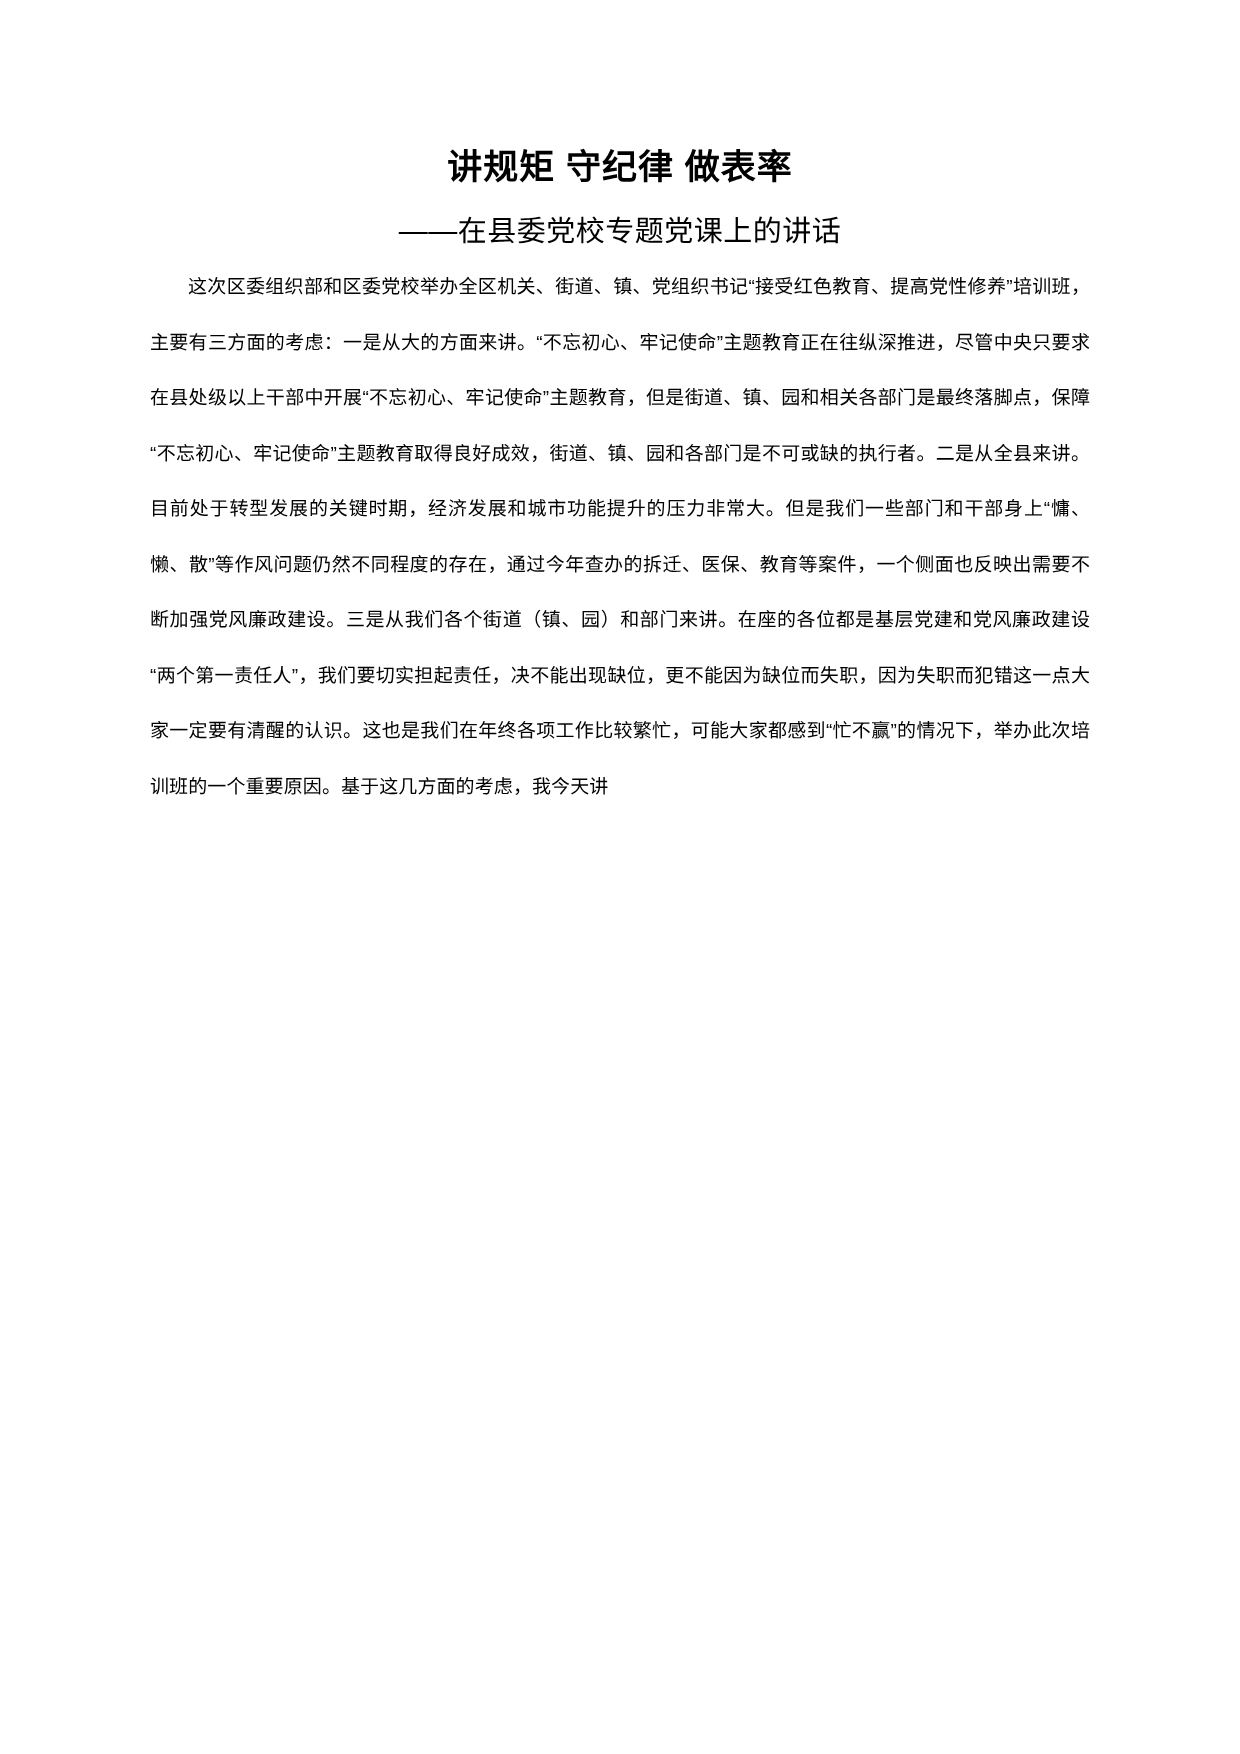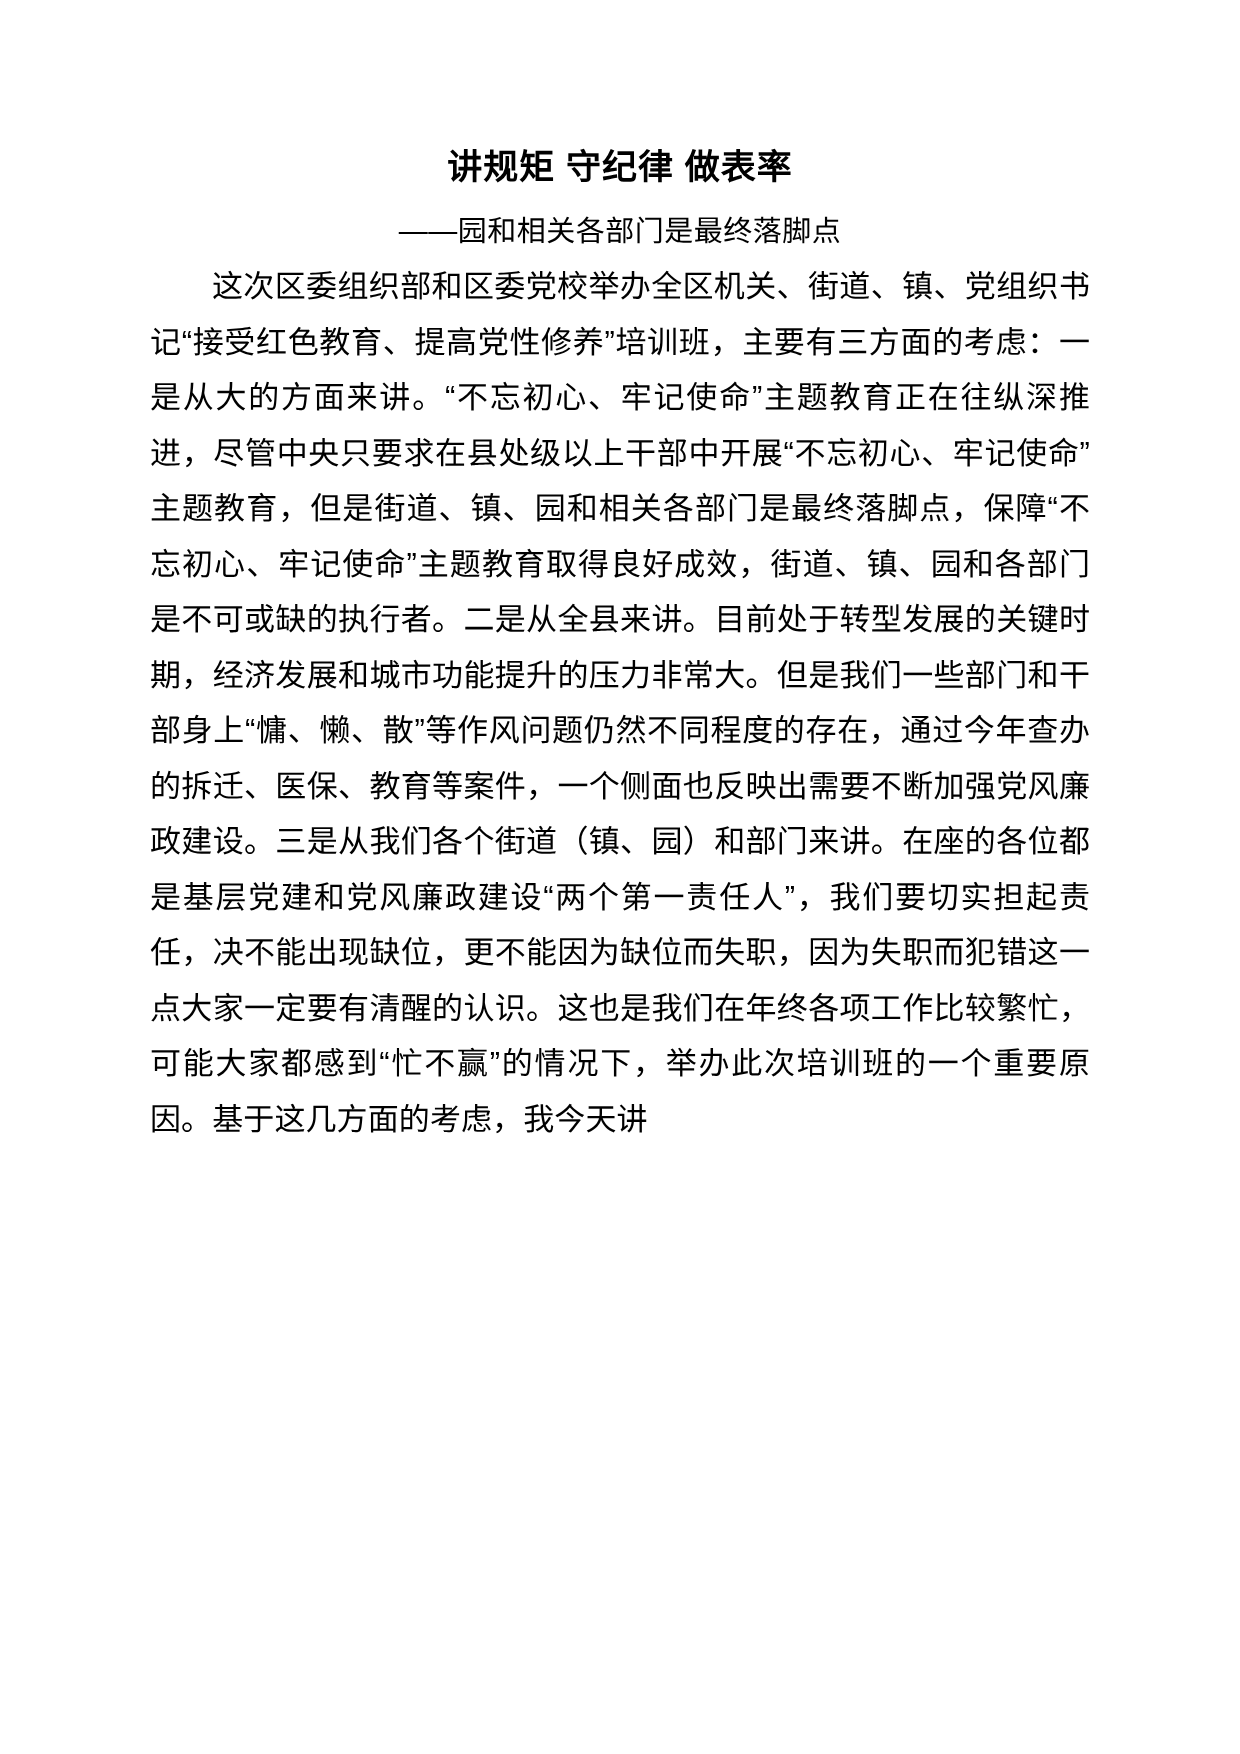--- a/index.html
+++ b/index.html
@@ -44,38 +44,38 @@
   .salutation {
     margin: 0;
     padding-top: 62px;
     font-size: 29px;
     line-height: 1.9;
     letter-spacing: 0.2px;
   }
   .body-text {
     margin: 0;
     padding-top: 8px;
-    font-size: 31px;
+    font-size: 19px;
     line-height: 55.5px;
     letter-spacing: 0.1px;
     text-align: justify;
     text-justify: inter-ideograph;
     text-indent: 2em;
   }
   .body-text p {
     margin: 0;
   }
 </style>
 </head>
 <body>
 
 <div class="page">
 
   <h1 class="doc-title">讲规矩 守纪律 做表率</h1>
 
-  <div class="doc-subtitle">——园和相关各部门是最终落脚点</div>
+  <div class="doc-subtitle">——在县委党校专题党课上的讲话</div>
 
 
   <div class="body-text">
     <p>这次区委组织部和区委党校举办全区机关、街道、镇、党组织书记“接受红色教育、提高党性修养”培训班，主要有三方面的考虑：一是从大的方面来讲。“不忘初心、牢记使命”主题教育正在往纵深推进，尽管中央只要求在县处级以上干部中开展“不忘初心、牢记使命”主题教育，但是街道、镇、园和相关各部门是最终落脚点，保障“不忘初心、牢记使命”主题教育取得良好成效，街道、镇、园和各部门是不可或缺的执行者。二是从全县来讲。目前处于转型发展的关键时期，经济发展和城市功能提升的压力非常大。但是我们一些部门和干部身上“慵、懒、散”等作风问题仍然不同程度的存在，通过今年查办的拆迁、医保、教育等案件，一个侧面也反映出需要不断加强党风廉政建设。三是从我们各个街道（镇、园）和部门来讲。在座的各位都是基层党建和党风廉政建设“两个第一责任人”，我们要切实担起责任，决不能出现缺位，更不能因为缺位而失职，因为失职而犯错这一点大家一定要有清醒的认识。这也是我们在年终各项工作比较繁忙，可能大家都感到“忙不赢”的情况下，举办此次培训班的一个重要原因。基于这几方面的考虑，我今天讲</p>
   </div>
 
 </div>
 
 </body></html>

